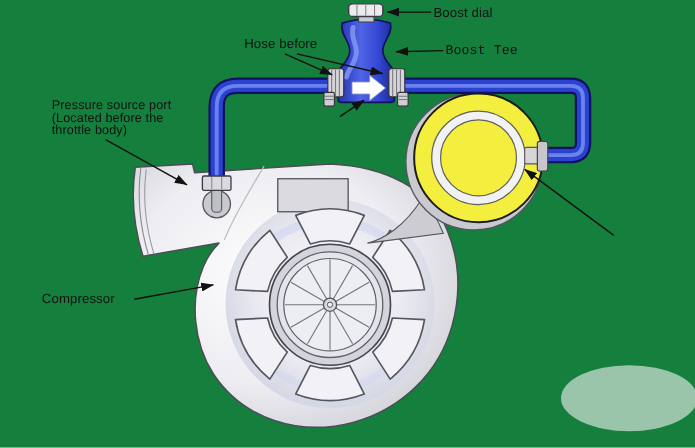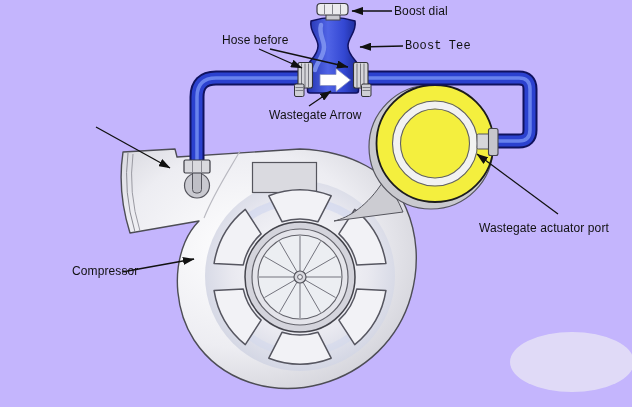--- a/index.html
+++ b/index.html
@@ -1,17 +1,17 @@
 <!DOCTYPE html>
 <html><head>
 <meta charset="utf-8">
 <style>
   html,body{margin:0;padding:0;background:#fff;}
   #stage{
-    position:relative;width:632px;height:407px;background:#c4b5fd;overflow:hidden;
+    position:relative;width:632px;height:407px;background:#15803d;overflow:hidden;
     font-family:"Liberation Sans",sans-serif;
   }
   #stage svg{position:absolute;left:0;top:0;}
   .lbl{
     position:absolute;font-size:12px;color:#111;white-space:nowrap;
     font-family:"Liberation Sans",sans-serif;letter-spacing:0.1px;
   }
   .lbl-multi{font-size:11.5px;line-height:11.6px;white-space:normal;width:136px;}
   .lbl-multi span{display:block;}
 </style>
@@ -183,20 +183,23 @@
     <line x1="122" y1="272" x2="194" y2="259" marker-end="url(#ah)"></line>
   </g>
 </svg>
 
   <div class="lbl" style="left:394px;top:4px;">Boost dial</div>
 
   <div class="lbl" style="left:405px;top:39px;font-family:Liberation Mono, monospace;">Boost Tee</div>
 
   <div class="lbl" style="left:222px;top:33px;">Hose before</div>
 
-  <div class="lbl" style="left:269px;top:108px;">Wastegate Arrow</div>
-
-
-  <div class="lbl" style="left:479px;top:221px;">Wastegate actuator port</div>
-
-  <div class="lbl" style="left:72px;top:264px;text-align:right;">Compressor</div>
+
+  <div class="lbl lbl-multi" style="left:47px;top:91px;">
+    <span>Pressure source port</span>
+    <span>(Located before the</span>
+    <span>throttle body)</span>
+  </div>
+
+
+  <div class="lbl" style="left:38px;top:264px;text-align:right;">Compressor</div>
 
 </div>
 
 </body></html>

